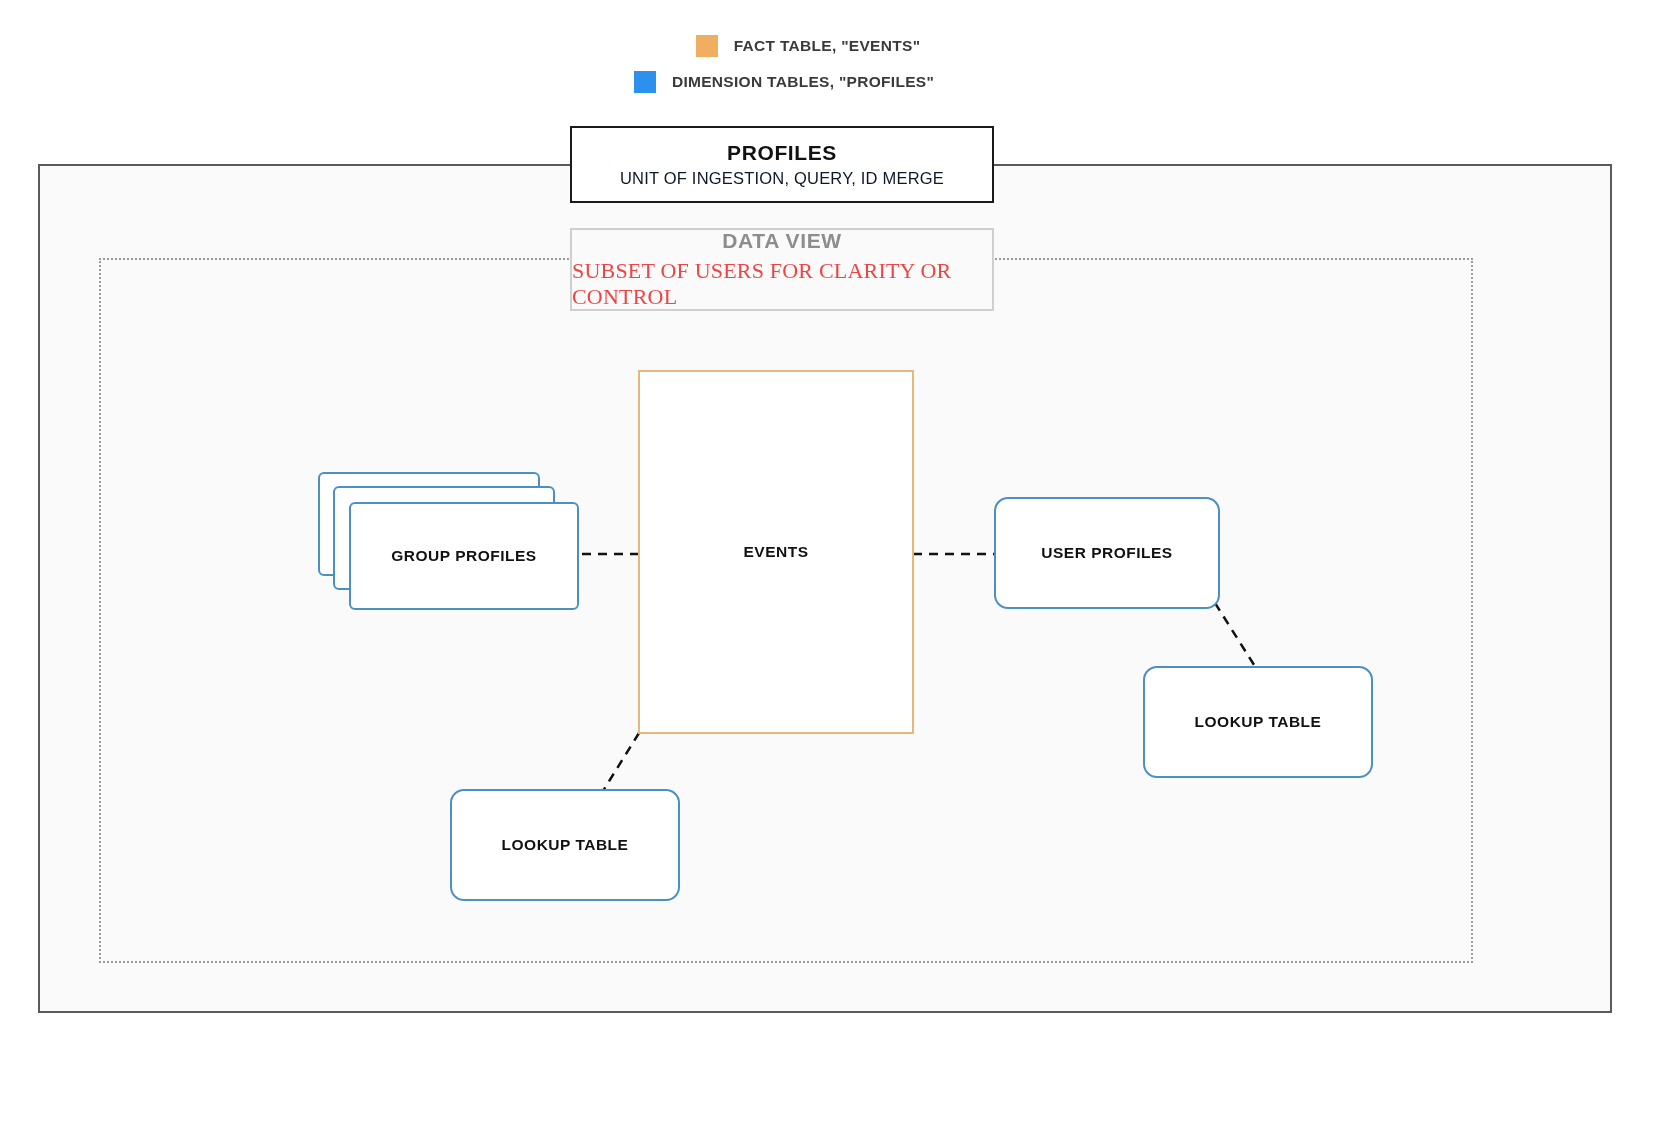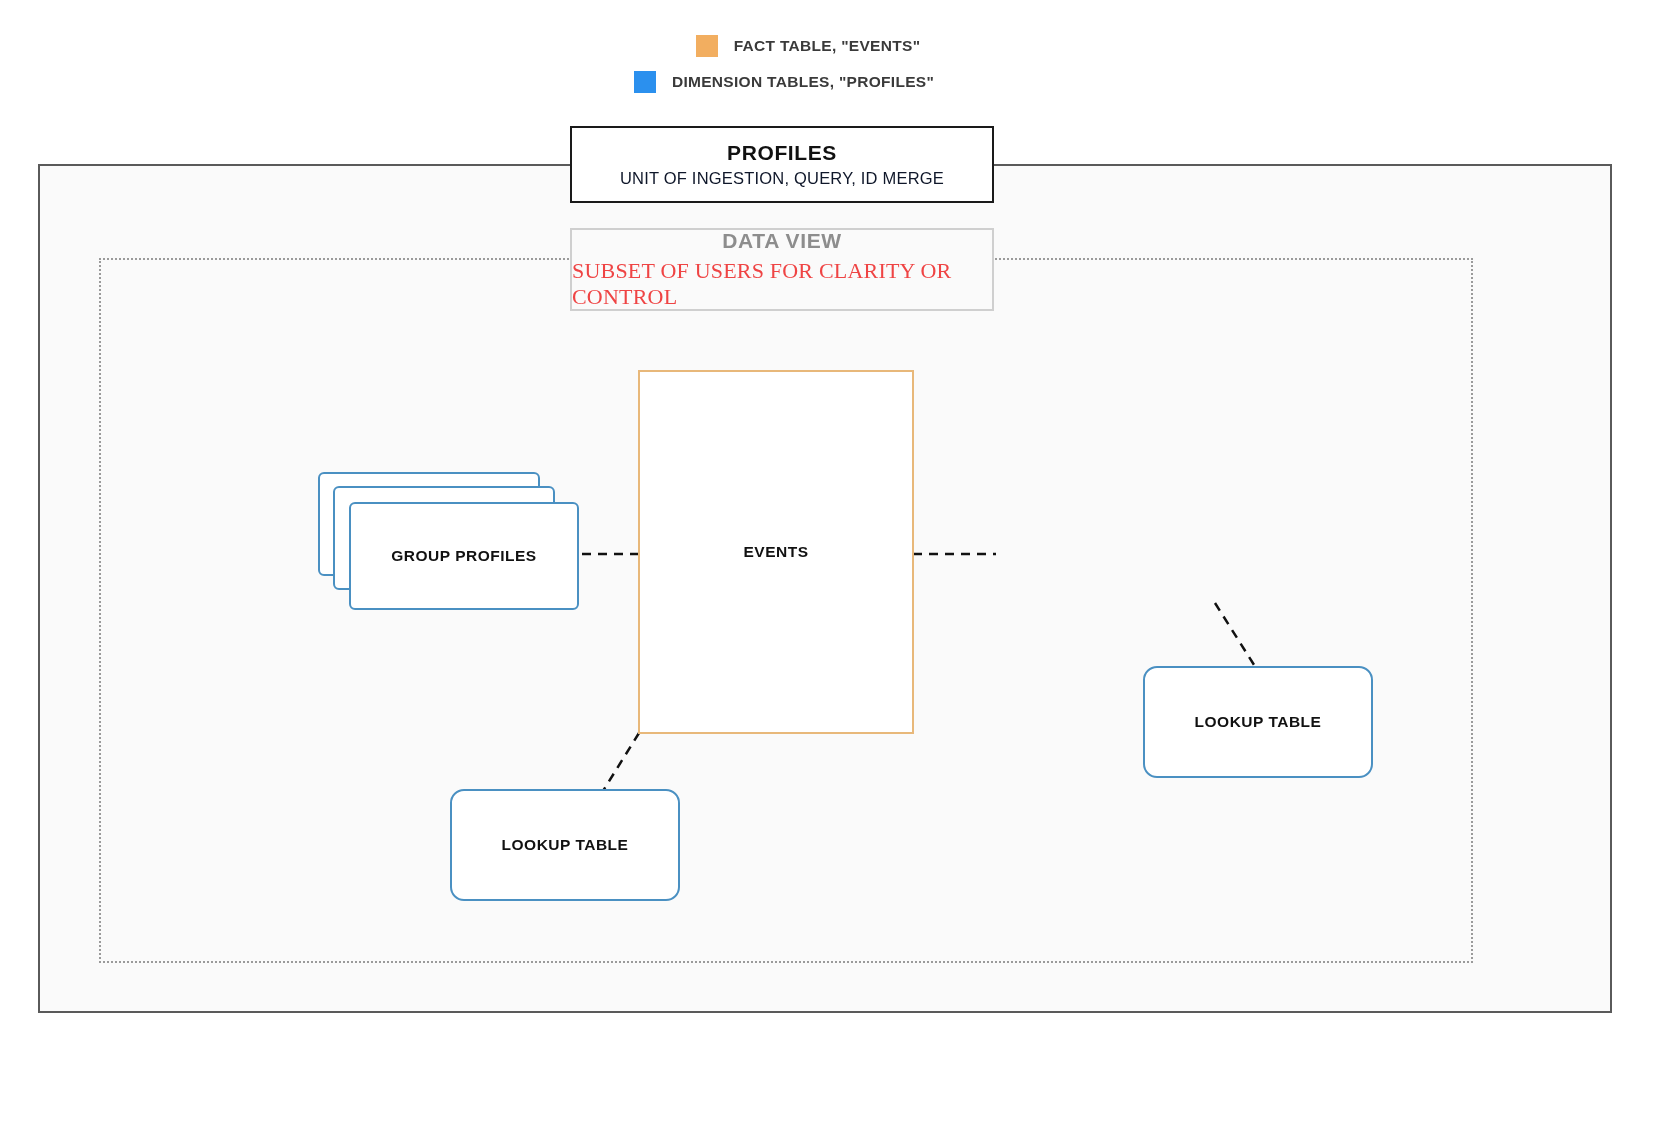--- a/index.html
+++ b/index.html
@@ -256,20 +256,23 @@
   </div>
 
   <div class="node-group-stack">
     <div class="stack-card stack-card-3"></div>
     <div class="stack-card stack-card-2"></div>
     <div class="stack-card stack-card-1">
       <span class="node-label">GROUP PROFILES</span>
     </div>
   </div>
 
+  <div class="node card node-user-profiles">
+    <span class="node-label">USER PROFILES</span>
+  </div>
 
   <div class="node card node-lookup-right">
     <span class="node-label">LOOKUP TABLE</span>
   </div>
 
   <div class="node card node-lookup-left">
     <span class="node-label">LOOKUP TABLE</span>
   </div>
 
   <div class="project-label">

